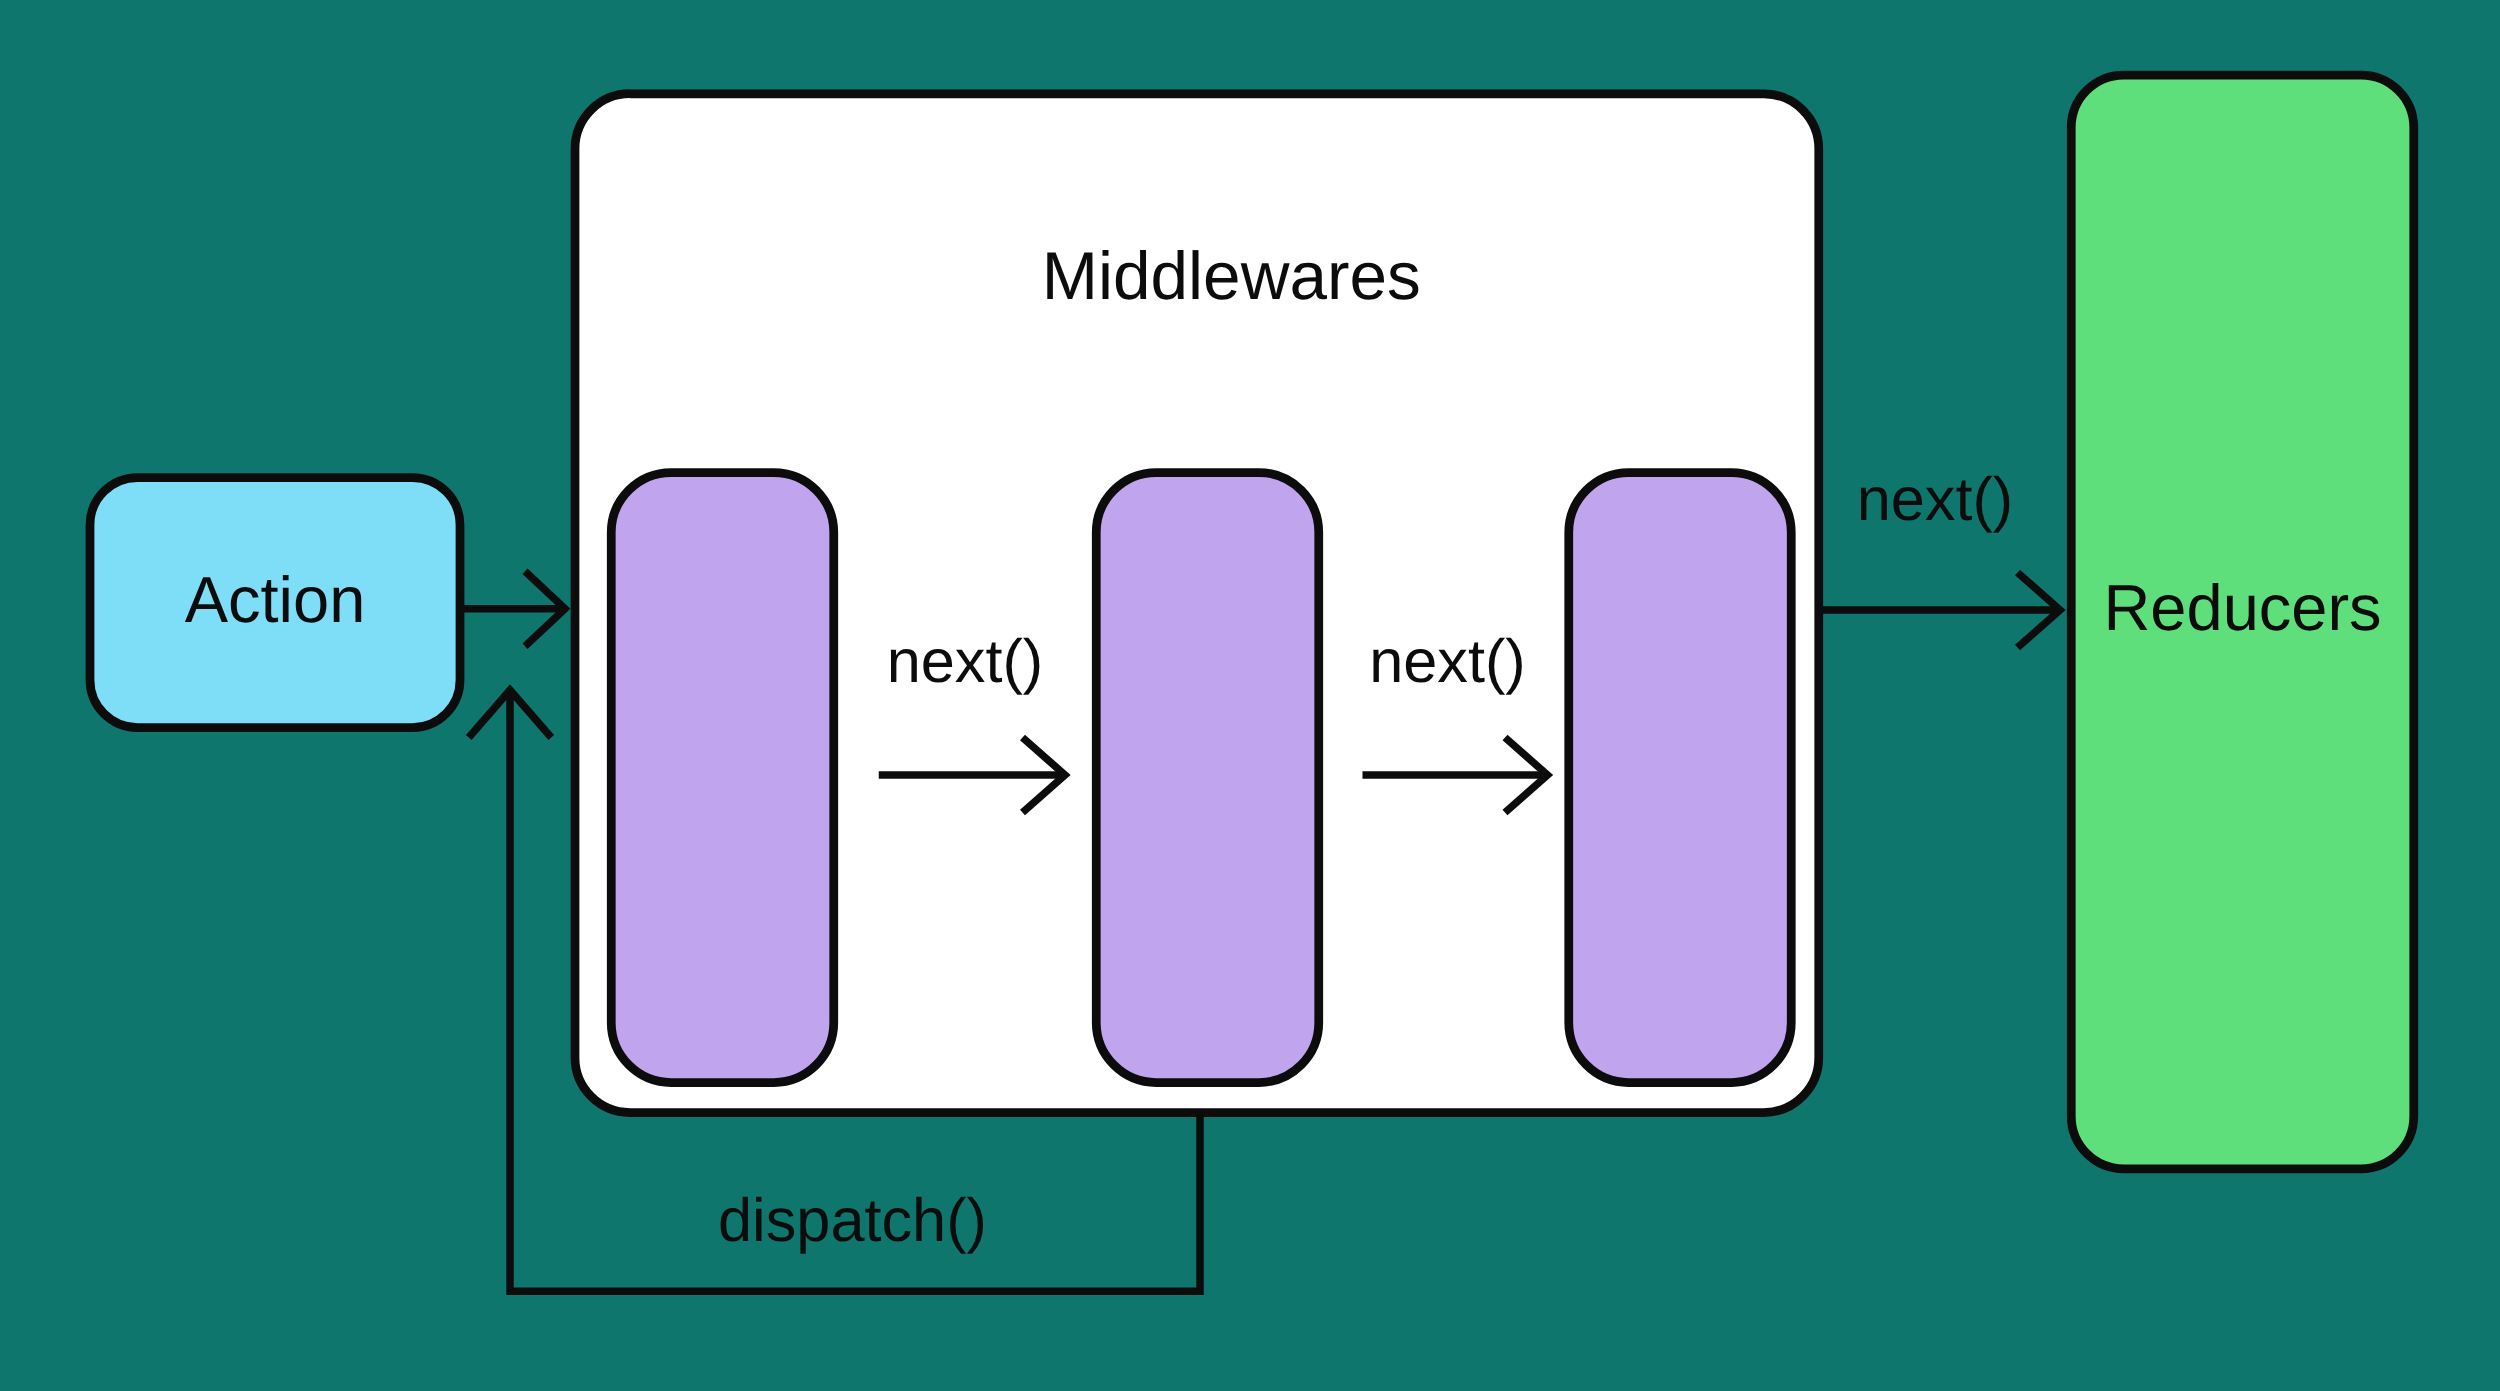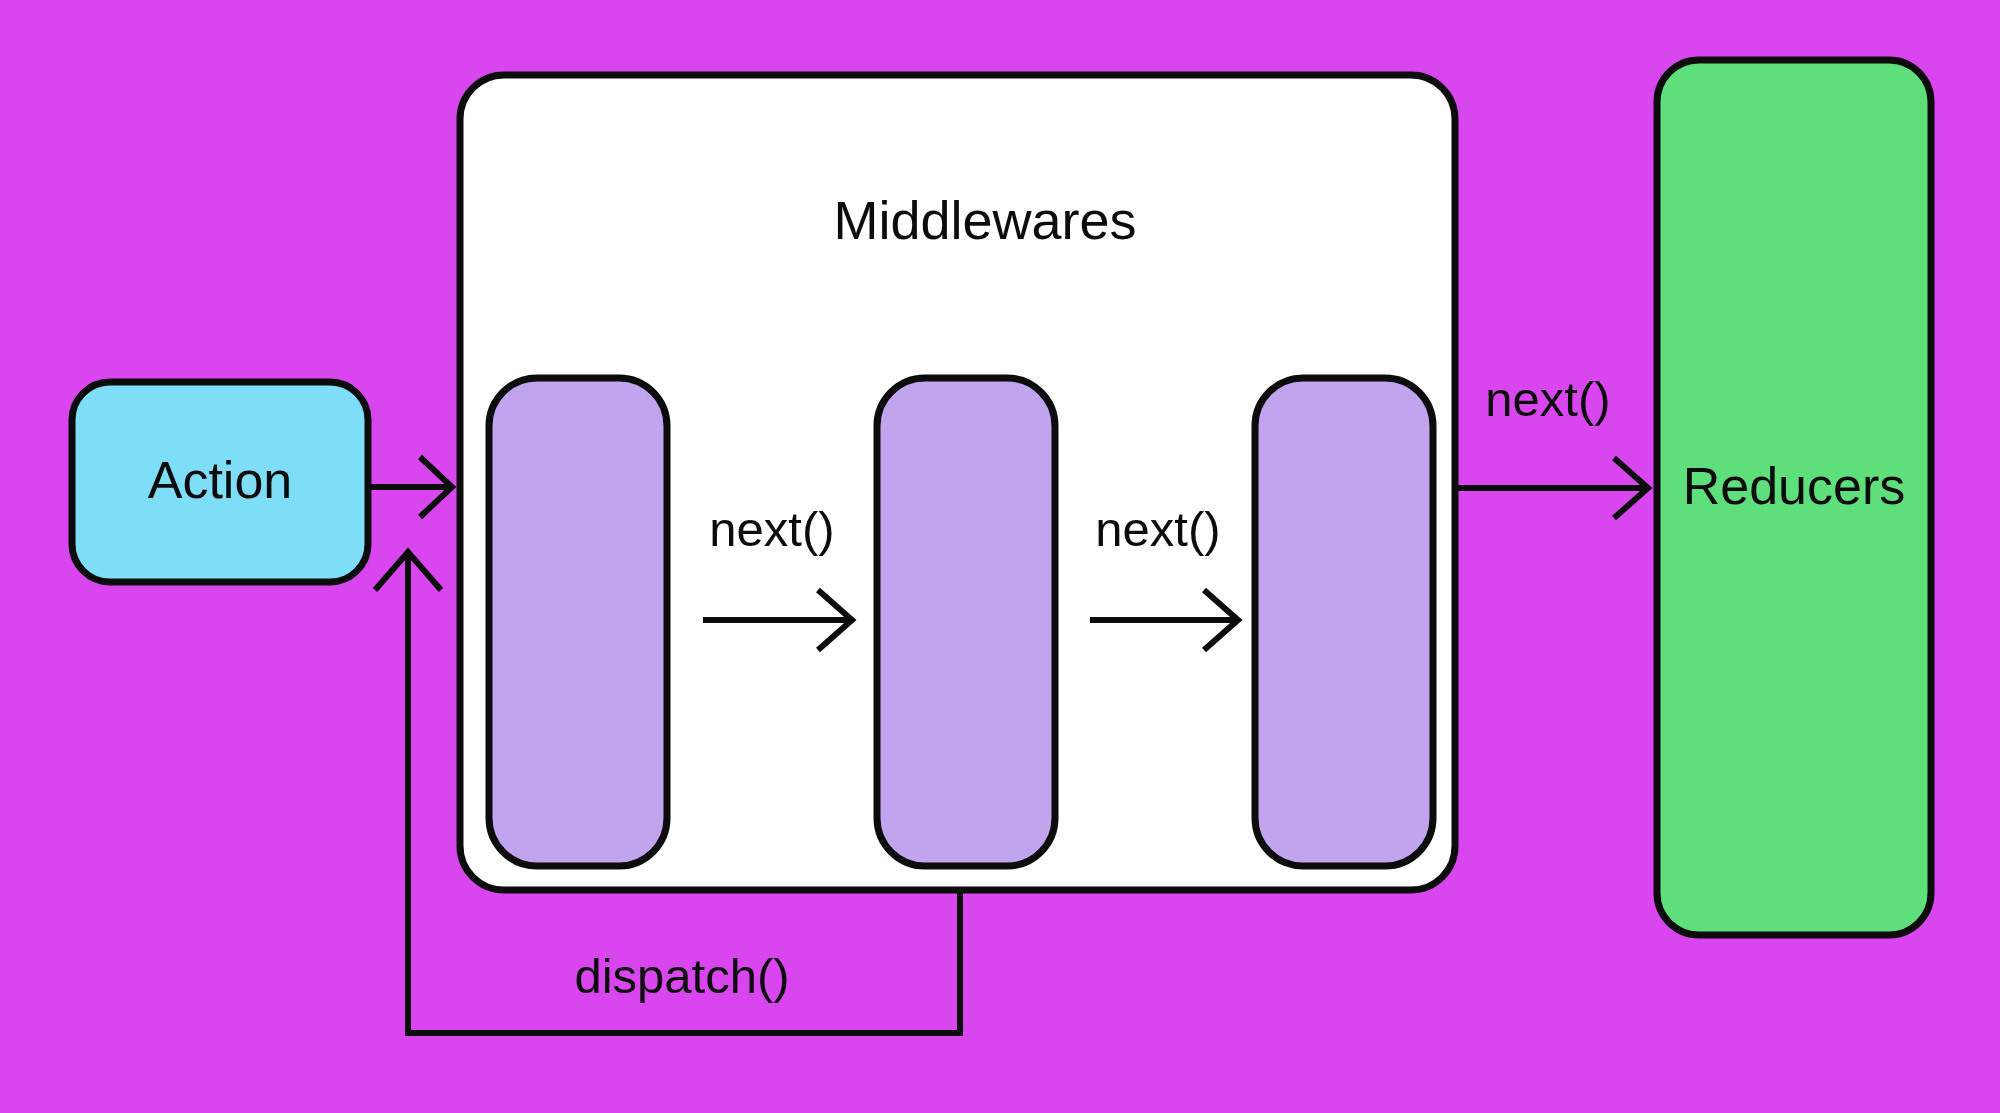--- a/index.html
+++ b/index.html
@@ -7,21 +7,21 @@
     padding: 0;
     background: #ffffff;
   }
   body {
     font-family: "Liberation Sans", sans-serif;
   }
   #canvas {
     position: relative;
     width: 2000px;
     height: 1113px;
-    background: #d946ef;
+    background: #0f766e;
     overflow: hidden;
   }
   #diagram-svg {
     position: absolute;
     top: 0;
     left: 0;
     width: 2000px;
     height: 1113px;
   }
   .node-label {

